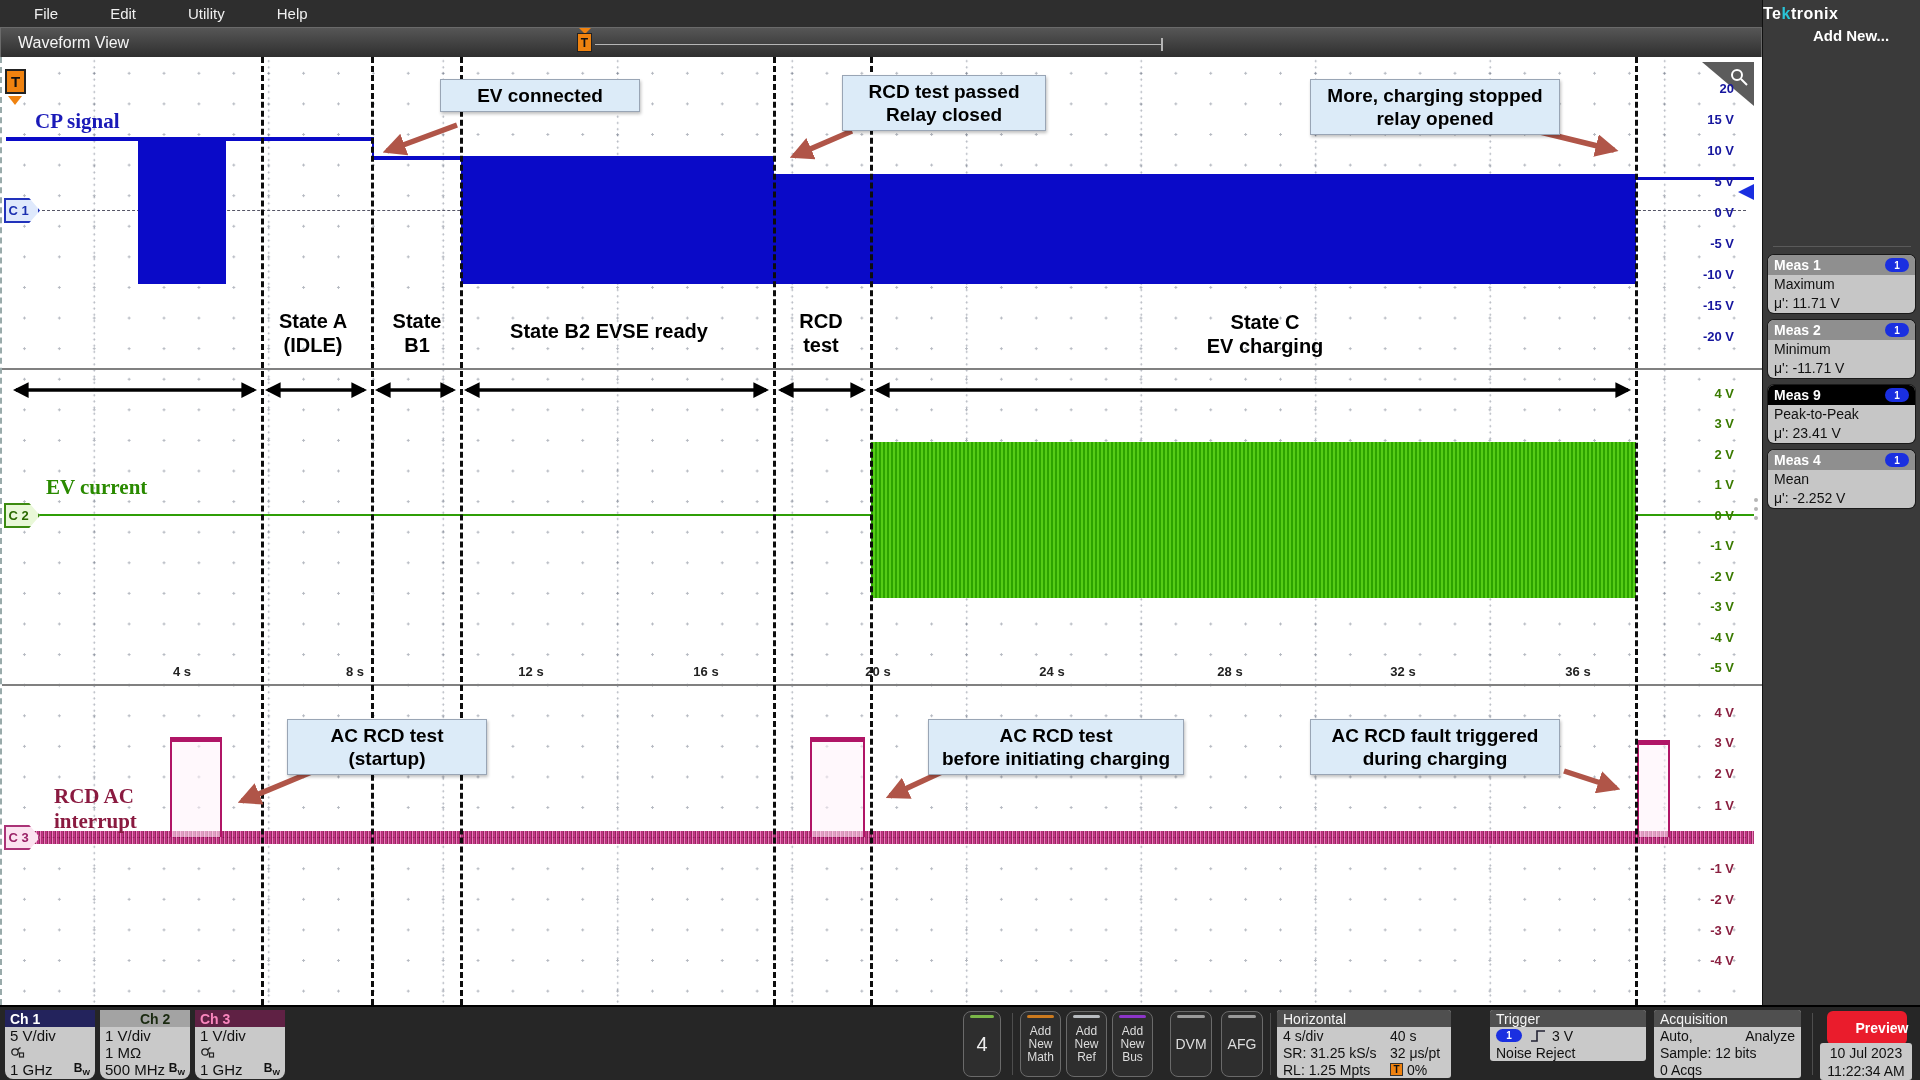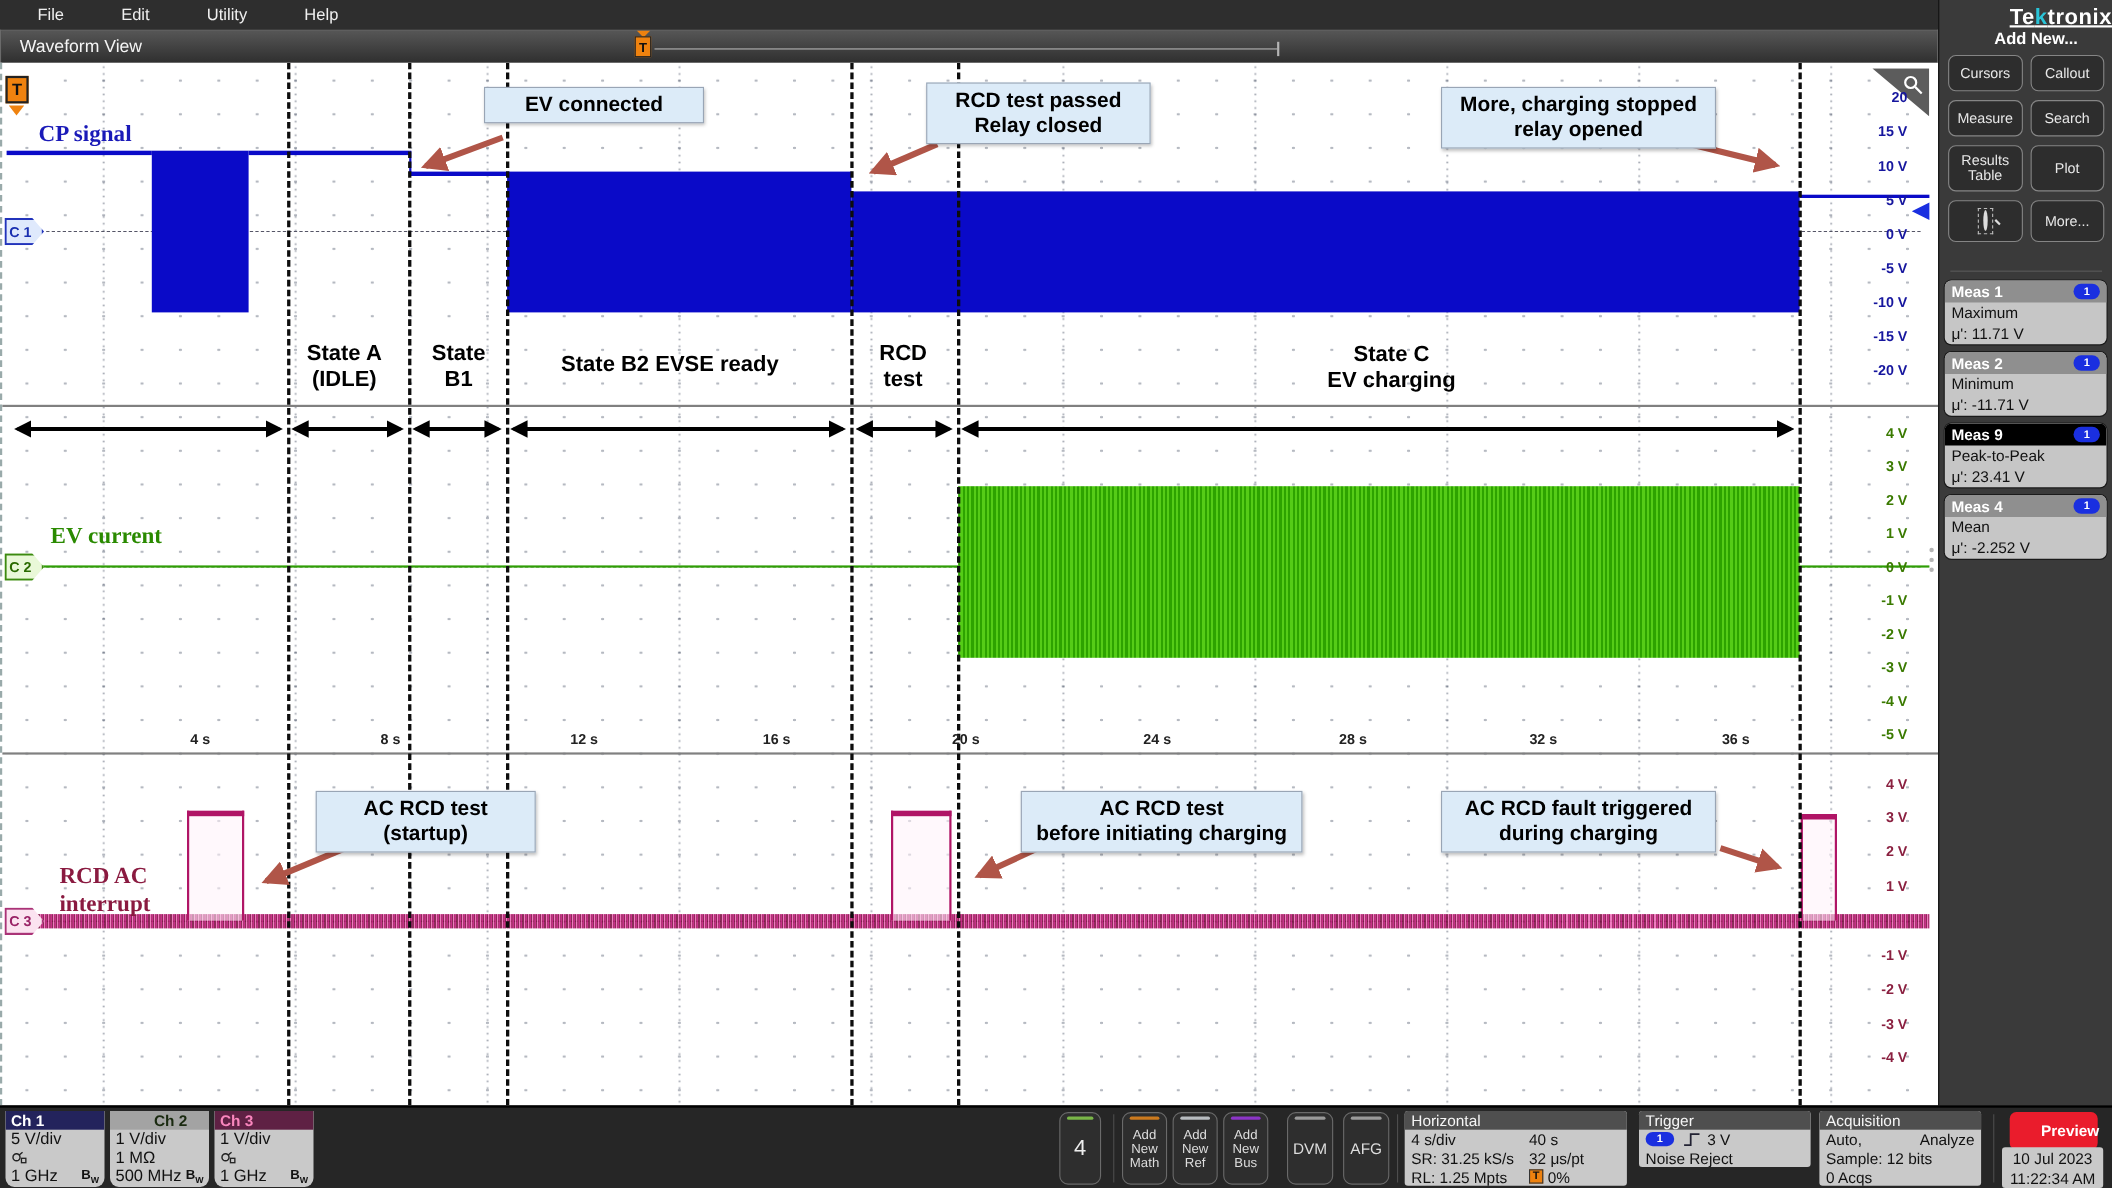--- a/index.html
+++ b/index.html
@@ -113,22 +113,22 @@
   .co2 { left:840px;  top:18px;  width:204px; }
   .co3 { left:1308px; top:22px;  width:250px; }
   .co4 { left:285px;  top:662px; width:200px; }
   .co5 { left:926px;  top:662px; width:256px; }
   .co6 { left:1308px; top:662px; width:250px; }
 
   .overlay { position:absolute; left:0; top:0; pointer-events:none; }
 
   
   .sidebar { position:absolute; right:0; top:0; width:158px; height:1005px; background:#3a3a3a; border-left:1px solid #111; }
-  .logo { position:absolute; top:5px; left:0; width:100%; text-align:right; color:#fff;
-          font-size:20px; font-weight:bold; letter-spacing:0.5px;text-decoration:underline; }
+  .logo { position:absolute; top:5px; left:0; width:100%; text-align:left; color:#fff;
+          font-size:16px; font-weight:bold; letter-spacing:0.5px; }
   .logo .k { color:#29c4d8; }
   .addnew { position:absolute; top:27px; width:100%; text-align:center; color:#fff; font-weight:bold; font-size:15px;padding-left:19px; }
   .sbtn-grid { position:absolute; top:50px; left:8px; width:142px; display:grid;
                grid-template-columns:1fr 1fr; grid-template-rows:33px 33px 42px 38px; gap:8px 7px; }
   .sbtn { background:#2d2d2d; border:1px solid #858585; border-radius:7px; color:#e8e8e8; font-size:13px;
           display:flex; align-items:center; justify-content:center; text-align:center; line-height:14px; cursor:pointer; }
   .mag { width:9px; height:9px; border:2px solid #ddd; border-radius:50%; position:relative; }
   .mag::after { content:""; position:absolute; left:8px; top:8px; width:6px; height:2px; background:#ddd; transform:rotate(45deg); }
   .magbox { border:1px dashed #bbb; padding:4px; }
   .side-sep { position:absolute; top:246px; left:10px; width:138px; border-top:1px solid #5a5a5a; }
@@ -164,21 +164,21 @@
   .ab-math { left:1020px; } .ab-ref { left:1066px; } .ab-bus { left:1112px; }
   .dvmbtn { left:1170px; width:42px; height:66px; font-size:14px; }
   .afgbtn { left:1221px; width:42px; height:66px; font-size:14px; }
 
   .vsep { position:absolute; top:6px; width:1px; height:62px; background:#4d4d4d; }
 
   .ipanel { position:absolute; top:3px; background:#c9c9c9; border-radius:3px; overflow:hidden; color:#111; font-size:14px; cursor:pointer; }
   .ph { background:#4f4f4f; color:#f5f5f5; height:17px; padding:0 6px; font-size:14px; display:flex; align-items:center; }
   .prow { display:flex; align-items:center; padding:0 6px; height:17px; white-space:nowrap; }
   .prow .col1 { width:107px; }
-  .hpanel { left:1277px; width:202px; }
+  .hpanel { left:1277px; width:174px; }
   .tpanel { left:1490px; width:156px; }
   .apanel { left:1654px; width:147px; }
   .spacer { flex:1; }
   .tpill { background:var(--trigblue); color:#fff; border-radius:8px; width:26px; height:13px; font-size:10px;
            font-weight:bold; display:flex; align-items:center; justify-content:center; margin-right:8px; }
   .ticon { width:13px; height:13px; background:var(--accent); border:1px solid #333; color:#111; font-size:10px;
            font-weight:bold; display:flex; align-items:center; justify-content:center; margin-right:4px; }
   .preview { position:absolute; left:1827px; top:4px; width:80px; height:34px; background:var(--preview_red);
              color:#fff; font-weight:bold; font-size:14px; border-radius:6px; display:flex; align-items:center;
              justify-content:center; cursor:pointer;padding-left:30px; }
@@ -367,32 +367,20 @@
     </div>
     <div class="callout co6">
       <div>AC RCD fault triggered</div>
       <div>during charging</div>
     </div>
   </div>
 
   <div class="sidebar">
     <div class="logo"><span>Te</span><span class="k">k</span><span>tronix</span></div>
     <div class="addnew">Add New...</div>
-    <div class="sbtn-grid">
-      <div class="sbtn">Cursors</div>
-      <div class="sbtn">Callout</div>
-      <div class="sbtn">Measure</div>
-      <div class="sbtn">Search</div>
-      <div class="sbtn">Results Table</div>
-      <div class="sbtn">Plot</div>
-      <div class="sbtn">
-          <span class="magbox"><span class="mag"></span></span>
-        </div>
-      <div class="sbtn">More...</div>
-    </div>
     <div class="side-sep"></div>
 
     <div class="meas" style="top:255px">
       <div class="meas-h">
         <span>Meas 1</span>
         <span class="pill">1</span>
       </div>
       <div class="meas-b">
         <div>Maximum</div>
         <div>μ': 11.71 V</div>

